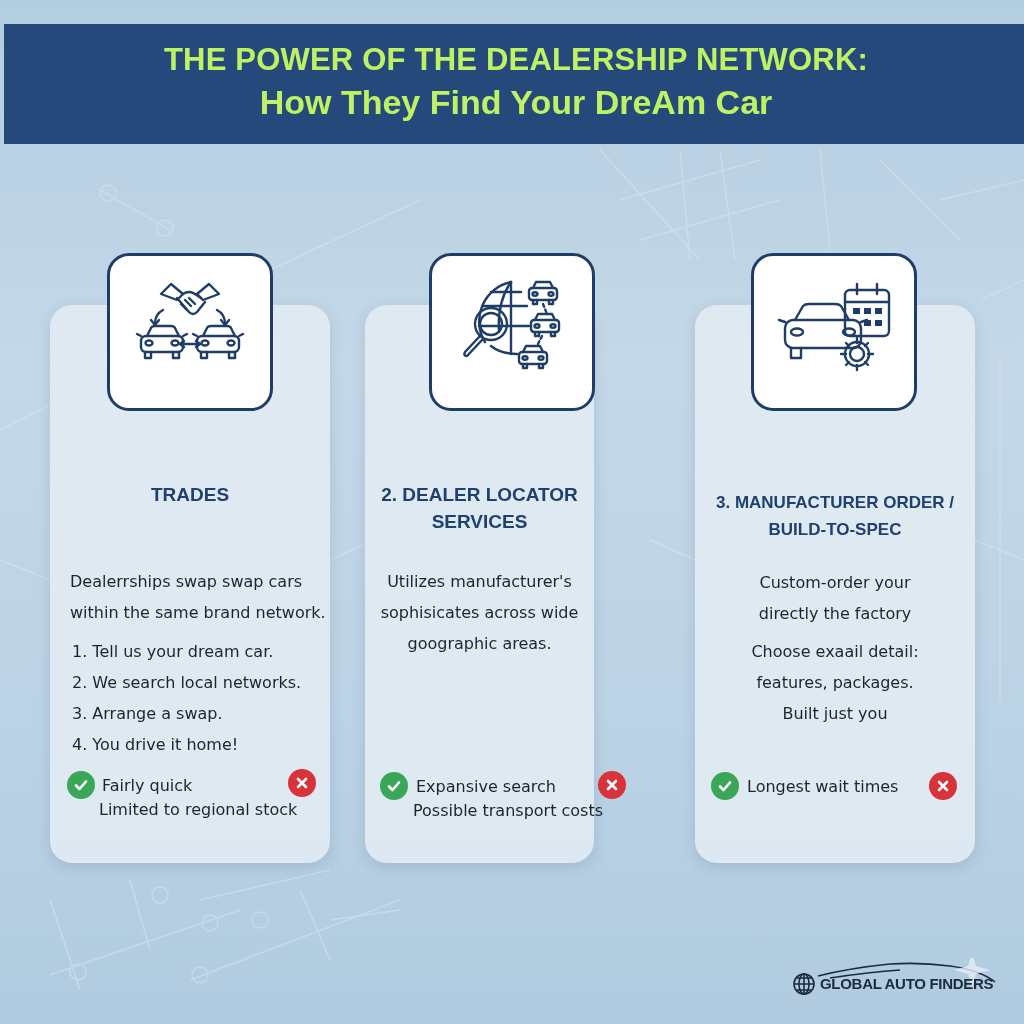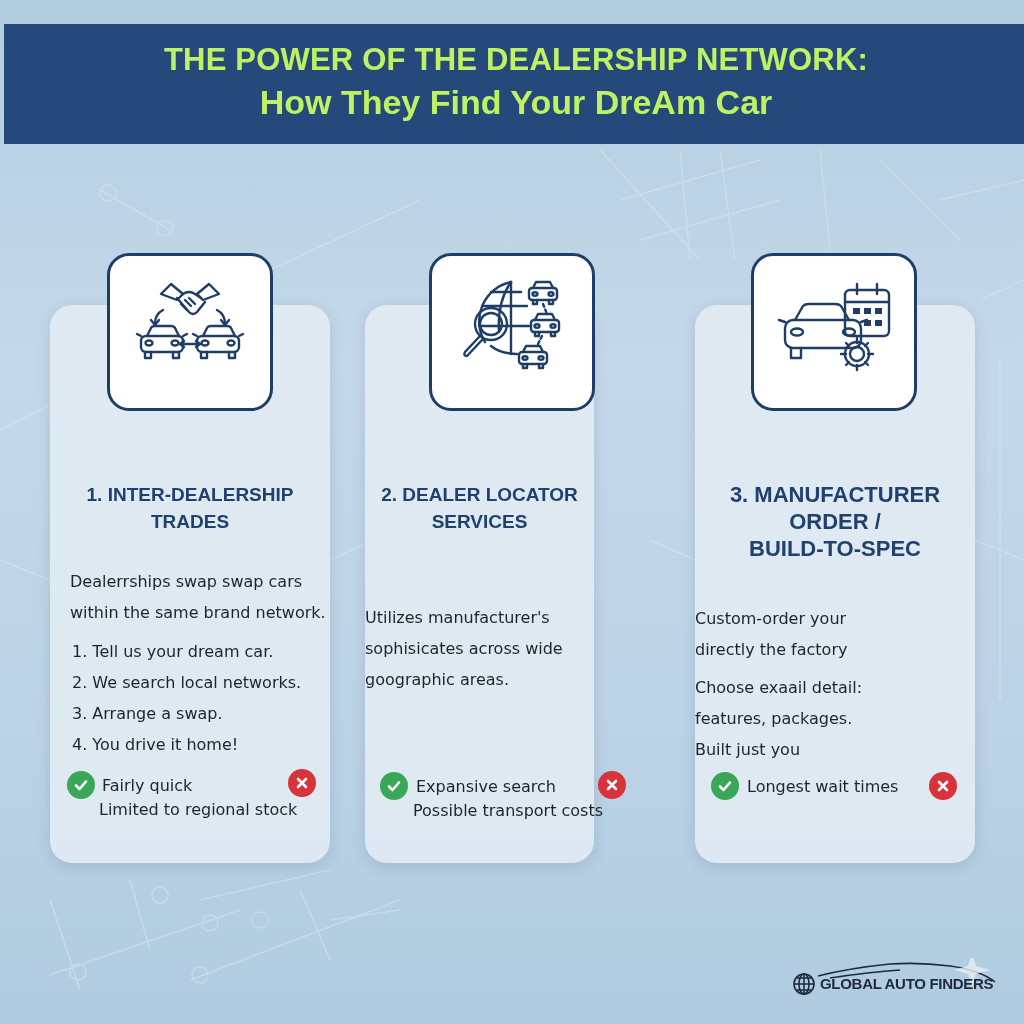--- a/index.html
+++ b/index.html
@@ -34,21 +34,21 @@
   .card-title {
     position: absolute; left: 0; width: 100%; top: 176px;
     text-align: center; font-family: "Liberation Sans", sans-serif; font-weight: bold;
     font-size: 19px; line-height: 27px; color: #20416e;
   }
   .card-body {
     position: absolute; left: 0; width: 100%;
     font-size: 16px; line-height: 31px; color: #1d2430;
   }
   .card-body p { white-space: pre-line; }
-  .center { text-align: left; margin-top: 36px; }
+  .center { text-align: center; }
   .pc-row { position: absolute; left: 0; width: 100%; height: 50px; }
   .badge {
     position: absolute; width: 28px; height: 28px; border-radius: 50%;
     display: flex; align-items: center; justify-content: center;
   }
   .badge.ok { background: #3aa657; }
   .badge.no { background: #d8333a; }
   .badge svg { width: 16px; height: 16px; }
   .pc-text { position: absolute; font-size: 16px; line-height: 23px; color: #1d2430; white-space: nowrap; }
   .logo { position: absolute; left: 790px; top: 958px; width: 210px; height: 40px; }
@@ -96,21 +96,20 @@
   </g>
 </svg>
 
 <div class="header">
   <div class="l1">THE POWER OF THE DEALERSHIP NETWORK:</div>
   <div class="l2">How They Find Your DreAm Car</div>
 </div>
 
 <div class="card" style="left:50px;">
   <div class="card-title">
-    <div>1. INTER-DEALERSHIP</div>
     <div>TRADES</div>
   </div>
   <div class="card-body" style="top:261px; padding-left:20px;">
     <p>Dealerrships swap swap cars
 within the same brand network.</p>
   </div>
   <div class="card-body" style="top:331px; padding-left:22px;">
     <div>1. Tell us your dream car.</div>
     <div>2. We search local networks.</div>
     <div>3. Arrange a swap.</div>
@@ -152,21 +151,21 @@
     <span class="badge no" style="left:233px; top:-1px;">
       <svg viewBox="0 0 16 16">
           <path d="M4 4 L12 12 M12 4 L4 12" stroke="#fff" stroke-width="2.6" stroke-linecap="round"></path>
         </svg>
     </span>
     <span class="pc-text" style="left:48px; top:27px;">Possible transport costs</span>
   </div>
 </div>
 
 <div class="card" style="left:695px;">
-  <div class="card-title" style="font-size:22px;">
+  <div class="card-title" style="font-size:17px;margin-top:8px;">
     <div>3. MANUFACTURER ORDER /</div>
     <div>BUILD-TO-SPEC</div>
   </div>
   <div class="card-body center" style="top:262px;">
     <p>Custom-order your
 directly the factory</p>
   </div>
   <div class="card-body center" style="top:331px;">
     <p>Choose exaail detail:
 features, packages.

